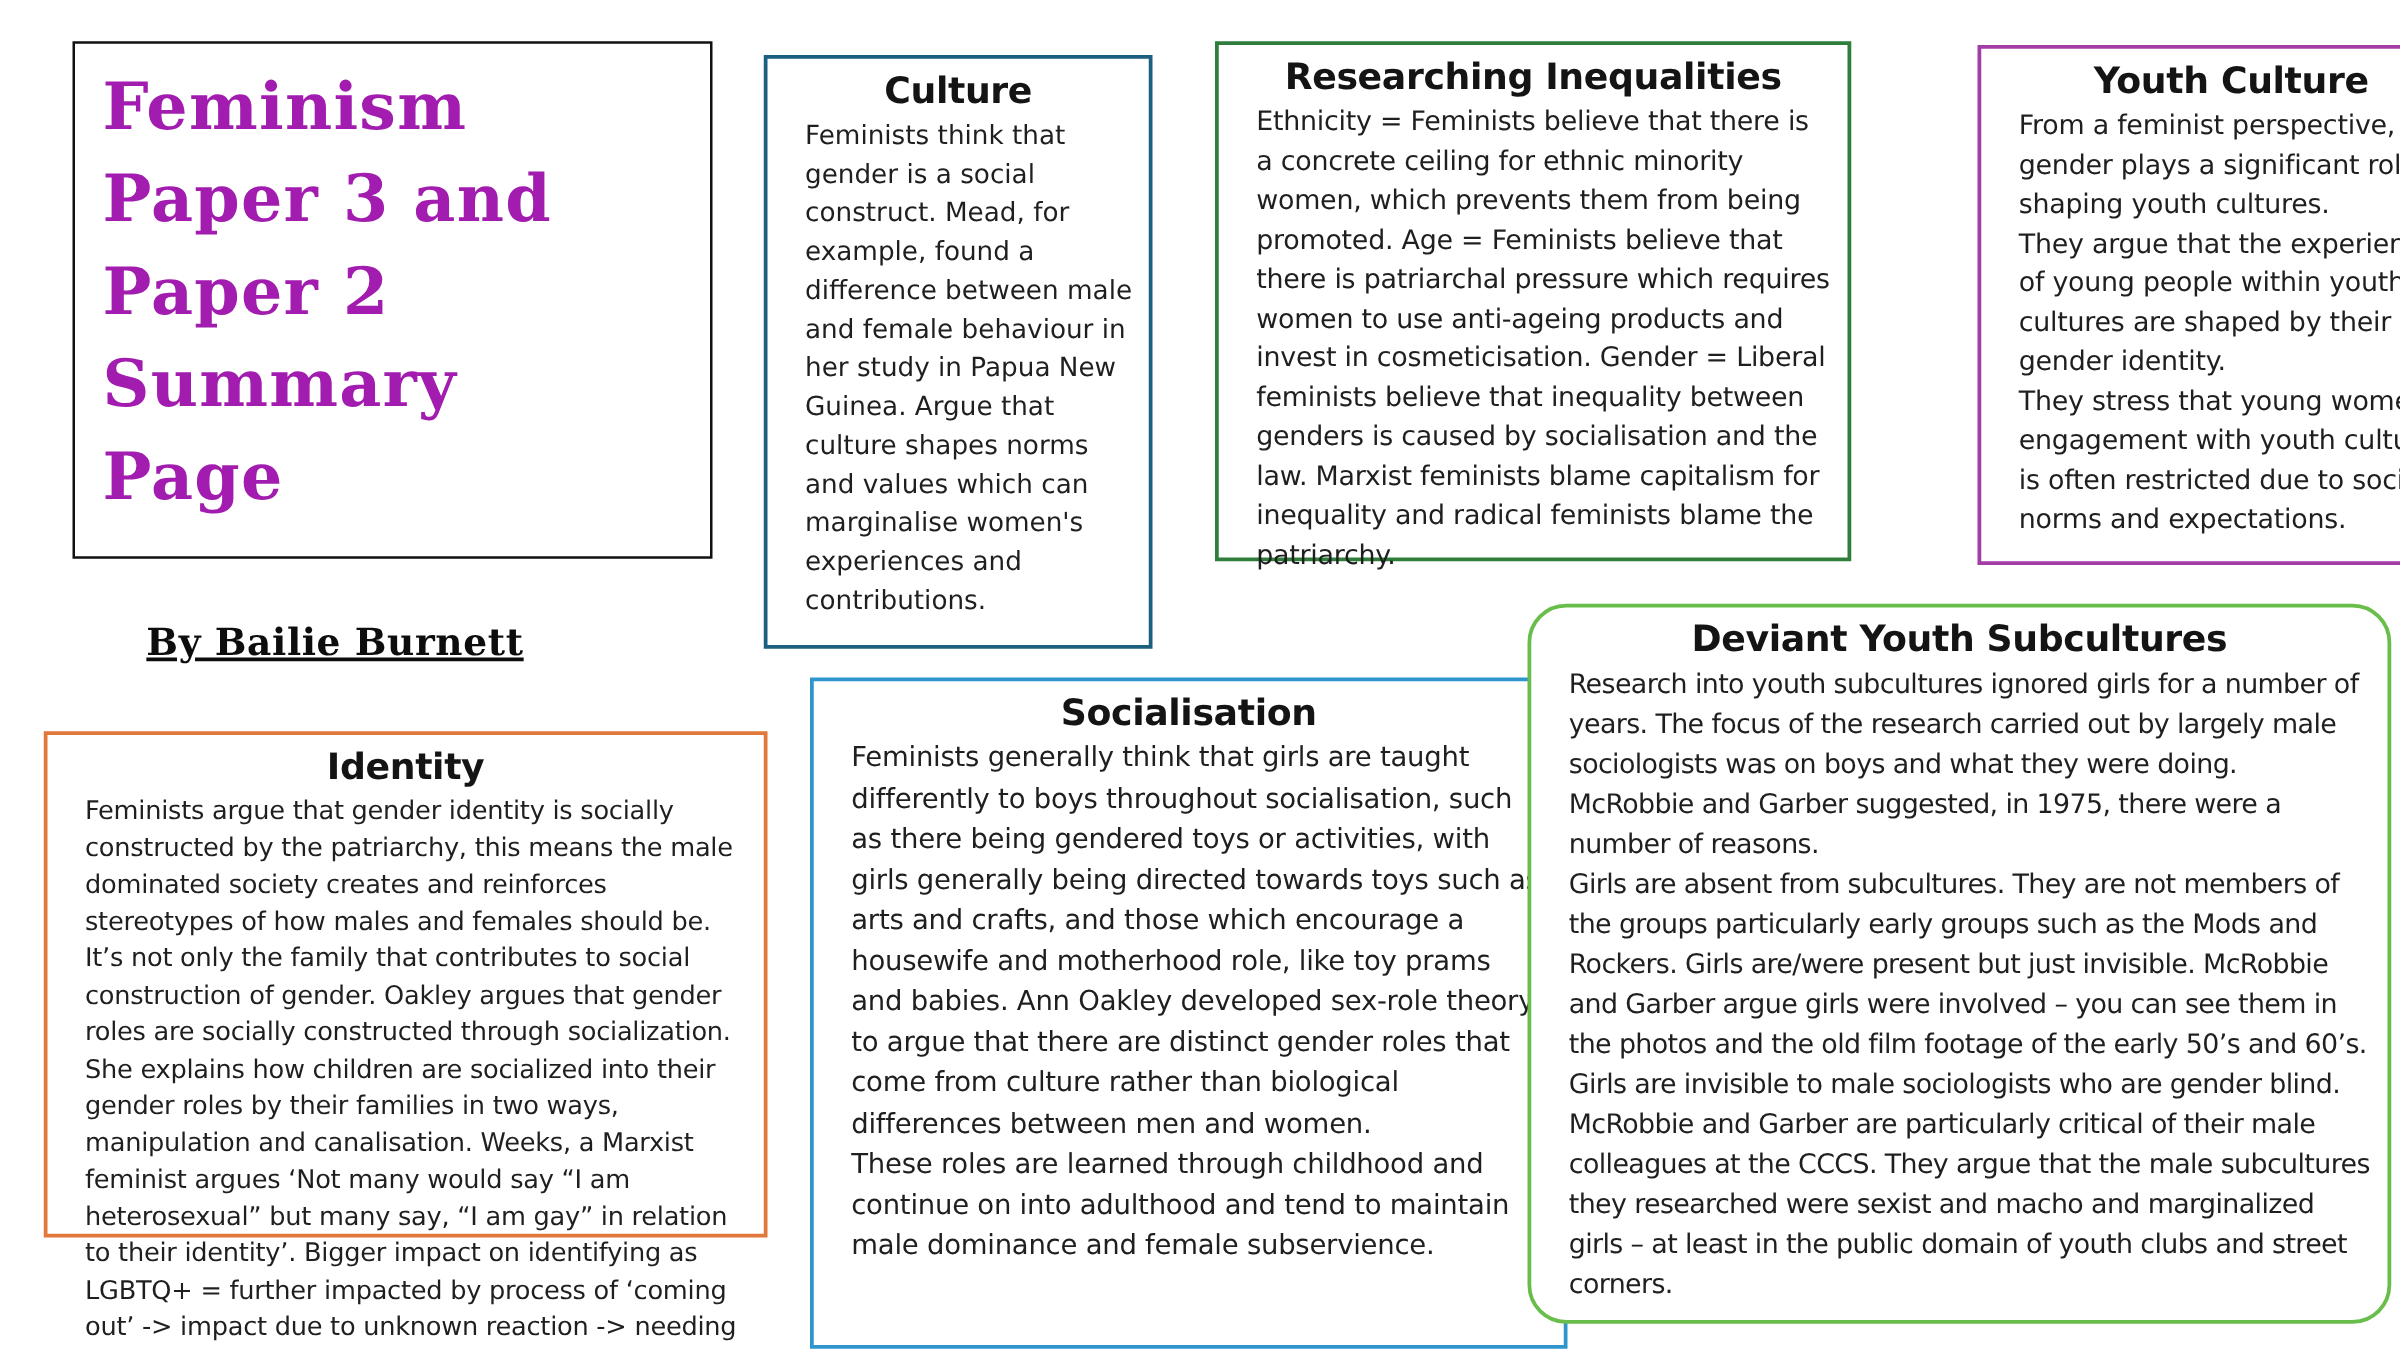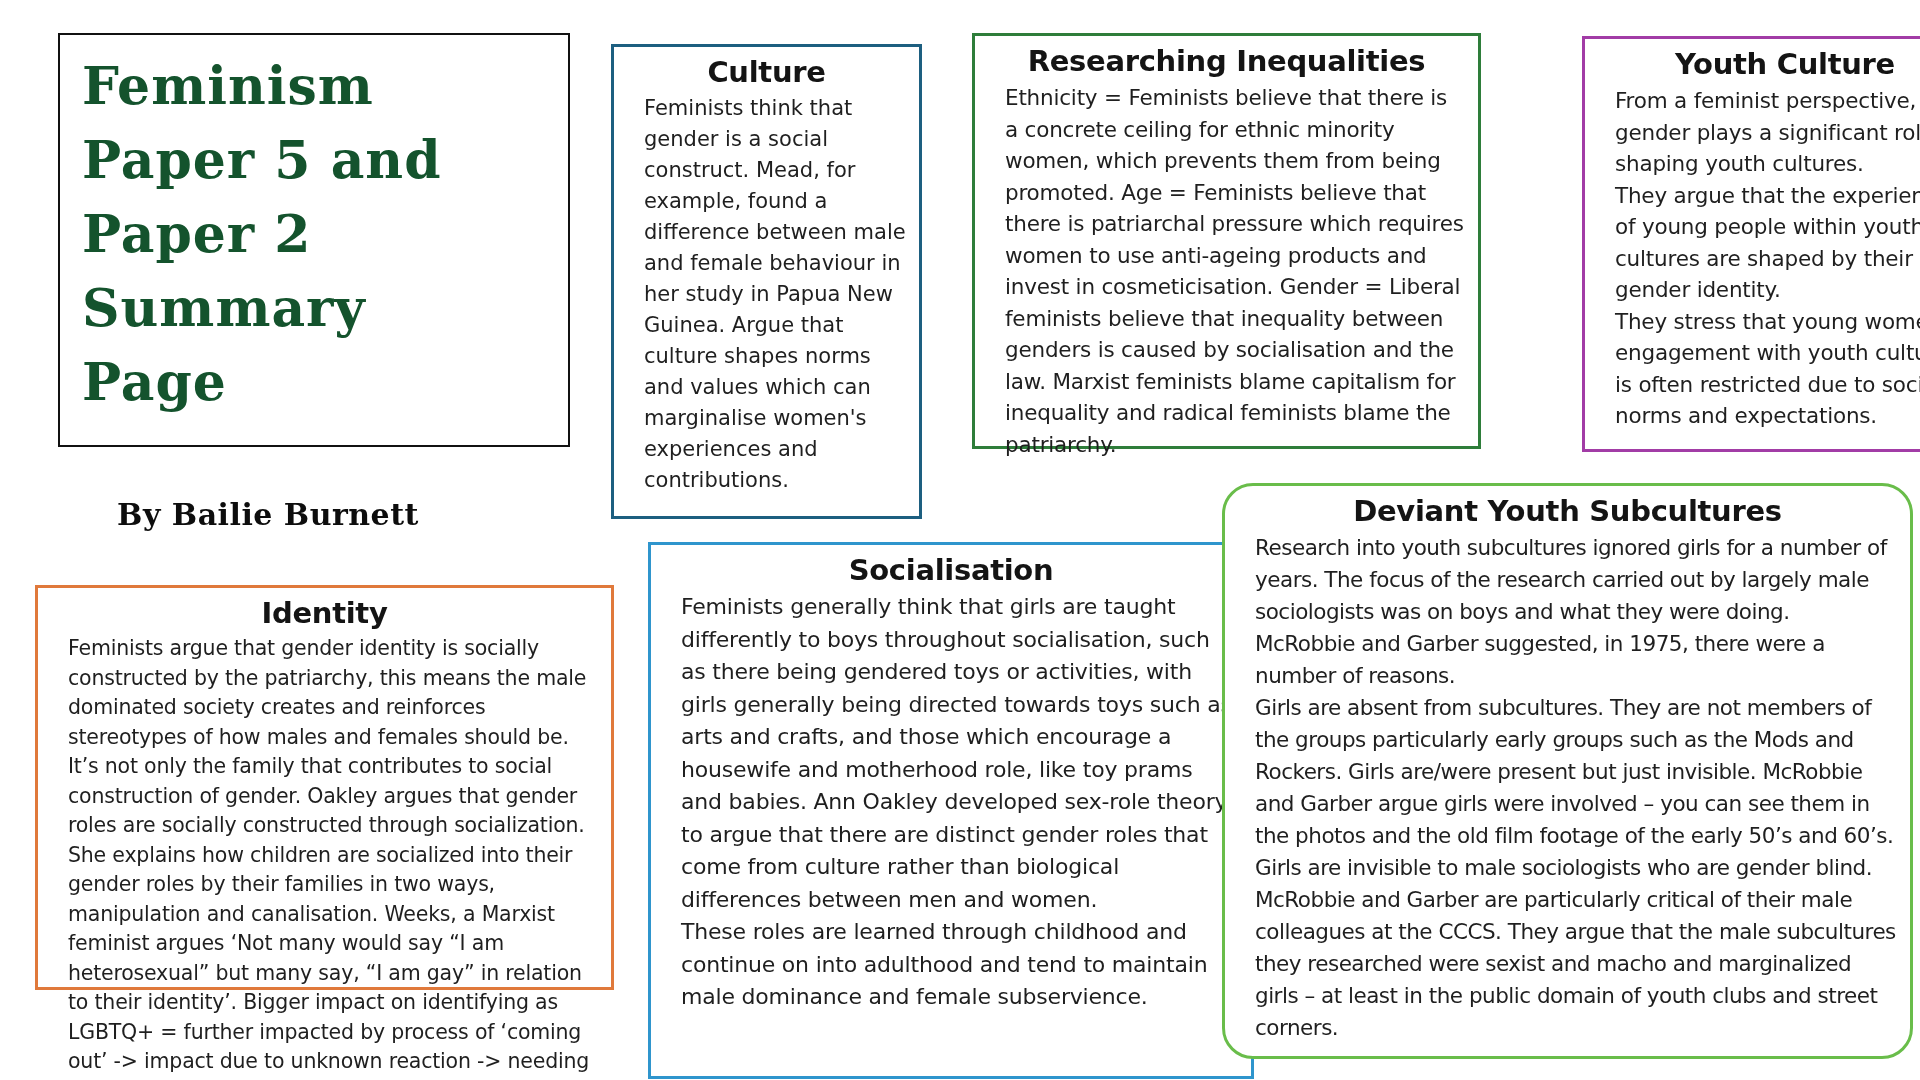--- a/index.html
+++ b/index.html
@@ -10,33 +10,34 @@
 
   .box { position: absolute; background: #fff; border: 3px solid #000; }
 
   
   .title-box { left: 58px; top: 33px; width: 512px; height: 414px; border-width: 2px; padding: 14px 10px 0 22px; }
   .title-box .title-line {
     font-family: "DejaVu Serif", serif;
     font-weight: 900;
     font-size: 52px;
     line-height: 74px;
-    color: #14532d;
+    color: #a21caf;
     letter-spacing: 1px;
     display: block;
   }
 
   .byline {
     position: absolute; left: 58px; top: 497px; width: 420px;
     text-align: center;
     font-family: "DejaVu Serif", serif;
     font-weight: 900;
     font-size: 30px;
     color: #0d0d0d;
     letter-spacing: 0.5px;
+    text-decoration: underline;
   }
 
   .box h2 {
     text-align: center;
     font-size: 29px;
     font-weight: 700;
     letter-spacing: -0.3px;
     margin: 8px 6px 4px 6px;
     color: #141414;
   }
@@ -68,21 +69,21 @@
   #box-deviant .body { font-size: 21.5px; line-height: 32px; letter-spacing: -0.5px; }
 </style>
 </head>
 <body>
 
 <div class="page">
 
   <div class="box title-box" id="box-title" style="border-color: rgb(17, 17, 17);">
     <h1>
         <span class="title-line">Feminism</span>
-        <span class="title-line">Paper 5 and</span>
+        <span class="title-line">Paper 3 and</span>
         <span class="title-line">Paper 2</span>
         <span class="title-line">Summary</span>
         <span class="title-line">Page</span>
       </h1>
   </div>
 
   <div class="byline">By Bailie Burnett</div>
 
   <section class="box" id="box-culture" style="border-color: rgb(29, 95, 128);">
     <h2>Culture</h2>

